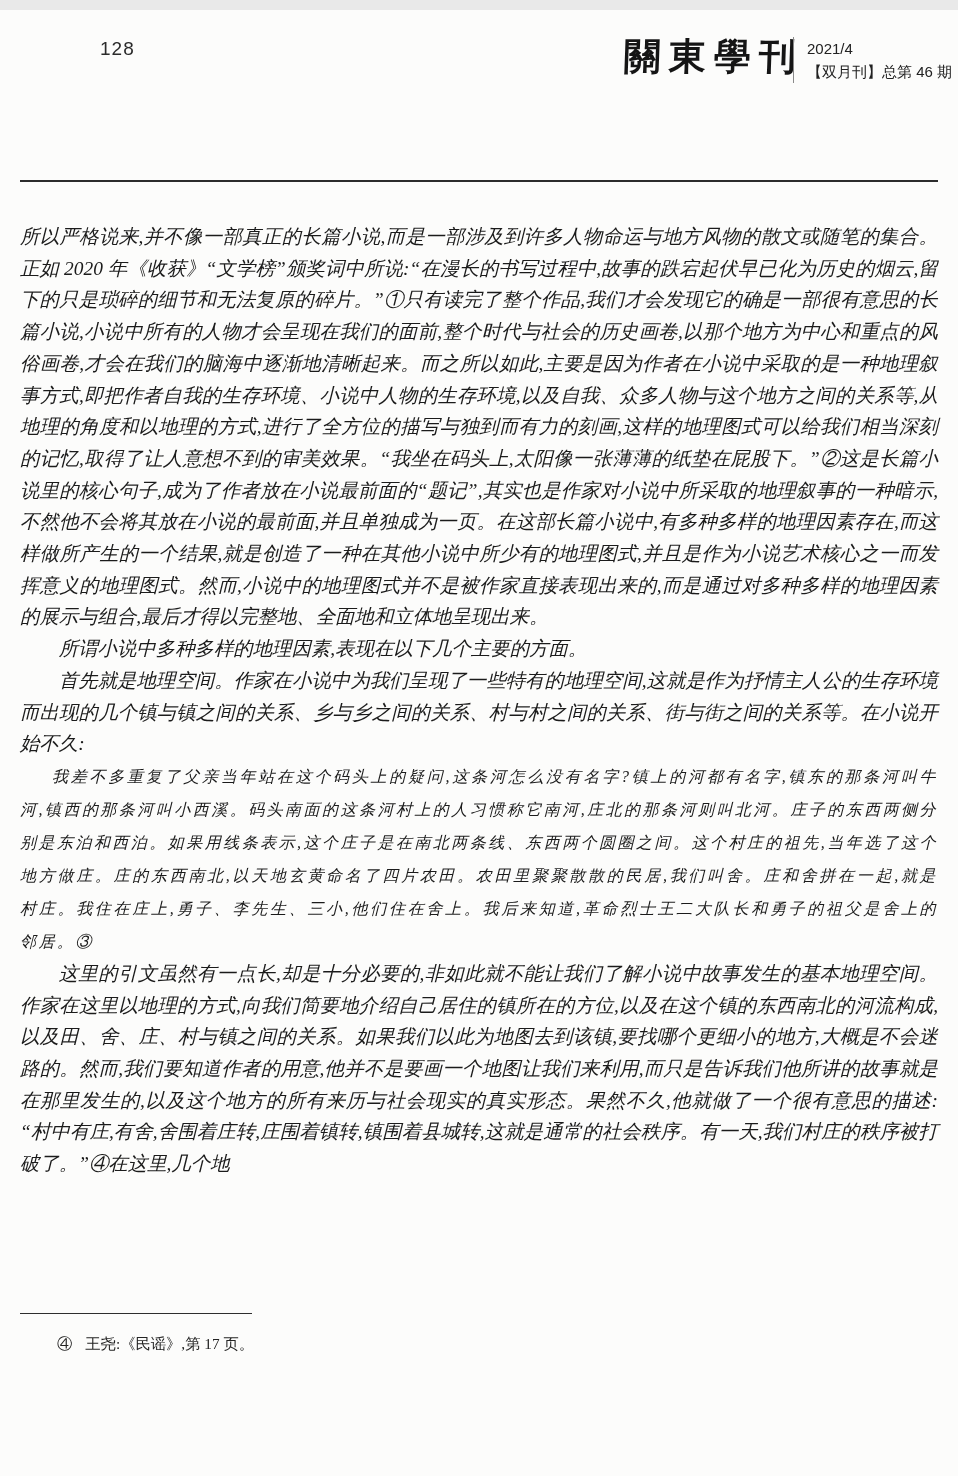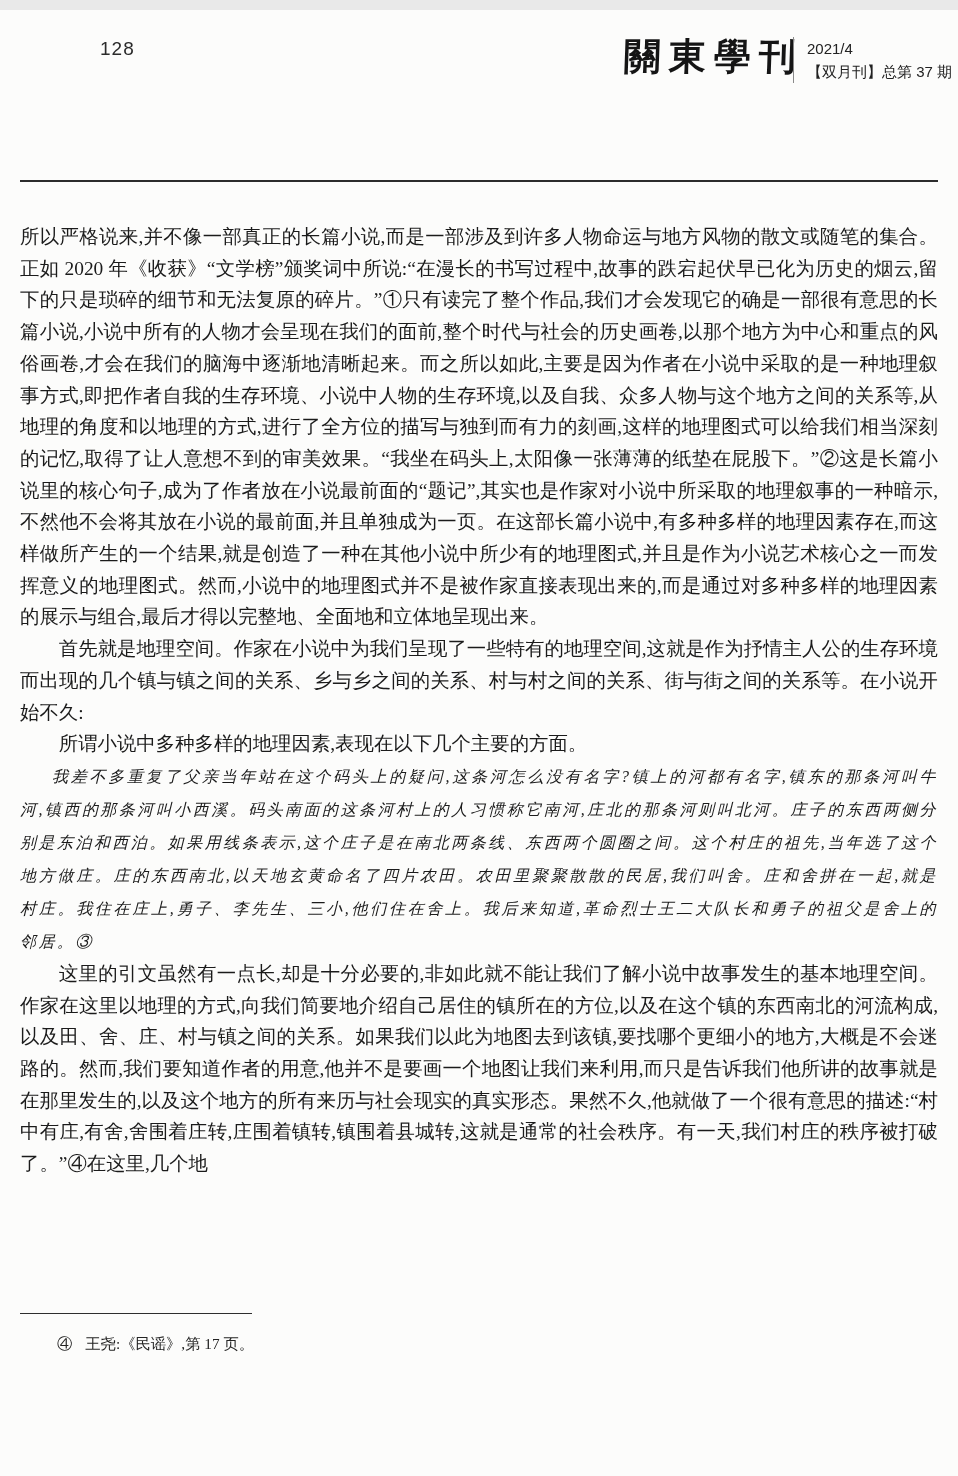--- a/index.html
+++ b/index.html
@@ -54,21 +54,21 @@
 
   
   .content {
     position: absolute;
     left: 20px; right: 20px; top: 211px;
     font-size: 19.4px;
     line-height: 31.7px;
     text-align: justify;
     color: #1b1b1b;
   }
-  .content p { margin: 0; padding: 0; }
+  .content p { margin: 0; padding: 0; font-style: italic; }
   .para-indent { text-indent: 2em; }
   .block-quote {
     margin: 0 28px 0 47px;
     text-indent: 2em;
     font-size: 16px;
     font-style: italic;
     letter-spacing: 2.4px;
     line-height: 33px;
   }
 
@@ -91,28 +91,28 @@
 </style>
 </head>
 <body>
 
 <div class="page">
 
   <div class="page-number">128</div>
   <div class="journal-logo">關東學刊</div>
   <div class="issue-block">
     <div>2021/4</div>
-    <div>【双月刊】总第 37 期</div>
+    <div>【双月刊】总第 46 期</div>
   </div>
   <div class="top-rule"></div>
 
   <div class="content">
     <p>所以严格说来,并不像一部真正的长篇小说,而是一部涉及到许多人物命运与地方风物的散文或随笔的集合。正如 2020 年《收获》“文学榜”颁奖词中所说:“在漫长的书写过程中,故事的跌宕起伏早已化为历史的烟云,留下的只是琐碎的细节和无法复原的碎片。”①只有读完了整个作品,我们才会发现它的确是一部很有意思的长篇小说,小说中所有的人物才会呈现在我们的面前,整个时代与社会的历史画卷,以那个地方为中心和重点的风俗画卷,才会在我们的脑海中逐渐地清晰起来。而之所以如此,主要是因为作者在小说中采取的是一种地理叙事方式,即把作者自我的生存环境、小说中人物的生存环境,以及自我、众多人物与这个地方之间的关系等,从地理的角度和以地理的方式,进行了全方位的描写与独到而有力的刻画,这样的地理图式可以给我们相当深刻的记忆,取得了让人意想不到的审美效果。“我坐在码头上,太阳像一张薄薄的纸垫在屁股下。”②这是长篇小说里的核心句子,成为了作者放在小说最前面的“题记”,其实也是作家对小说中所采取的地理叙事的一种暗示,不然他不会将其放在小说的最前面,并且单独成为一页。在这部长篇小说中,有多种多样的地理因素存在,而这样做所产生的一个结果,就是创造了一种在其他小说中所少有的地理图式,并且是作为小说艺术核心之一而发挥意义的地理图式。然而,小说中的地理图式并不是被作家直接表现出来的,而是通过对多种多样的地理因素的展示与组合,最后才得以完整地、全面地和立体地呈现出来。</p>
+    <p class="para-indent">所谓小说中多种多样的地理因素,表现在以下几个主要的方面。</p>
     <p class="para-indent">首先就是地理空间。作家在小说中为我们呈现了一些特有的地理空间,这就是作为抒情主人公的生存环境而出现的几个镇与镇之间的关系、乡与乡之间的关系、村与村之间的关系、街与街之间的关系等。在小说开始不久:</p>
-    <p class="para-indent">所谓小说中多种多样的地理因素,表现在以下几个主要的方面。</p>
     <p class="block-quote">我差不多重复了父亲当年站在这个码头上的疑问,这条河怎么没有名字?镇上的河都有名字,镇东的那条河叫牛河,镇西的那条河叫小西溪。码头南面的这条河村上的人习惯称它南河,庄北的那条河则叫北河。庄子的东西两侧分别是东泊和西泊。如果用线条表示,这个庄子是在南北两条线、东西两个圆圈之间。这个村庄的祖先,当年选了这个地方做庄。庄的东西南北,以天地玄黄命名了四片农田。农田里聚聚散散的民居,我们叫舍。庄和舍拼在一起,就是村庄。我住在庄上,勇子、李先生、三小,他们住在舍上。我后来知道,革命烈士王二大队长和勇子的祖父是舍上的邻居。③</p>
     <p class="para-indent">这里的引文虽然有一点长,却是十分必要的,非如此就不能让我们了解小说中故事发生的基本地理空间。作家在这里以地理的方式,向我们简要地介绍自己居住的镇所在的方位,以及在这个镇的东西南北的河流构成,以及田、舍、庄、村与镇之间的关系。如果我们以此为地图去到该镇,要找哪个更细小的地方,大概是不会迷路的。然而,我们要知道作者的用意,他并不是要画一个地图让我们来利用,而只是告诉我们他所讲的故事就是在那里发生的,以及这个地方的所有来历与社会现实的真实形态。果然不久,他就做了一个很有意思的描述:“村中有庄,有舍,舍围着庄转,庄围着镇转,镇围着县城转,这就是通常的社会秩序。有一天,我们村庄的秩序被打破了。”④在这里,几个地</p>
   </div>
 
   <div class="footnotes">
     <div class="fn-rule"></div>
     <p>
       <span class="fn-marker">④</span><span>王尧:《民谣》,第 17 页。</span>
     </p>
   </div>

